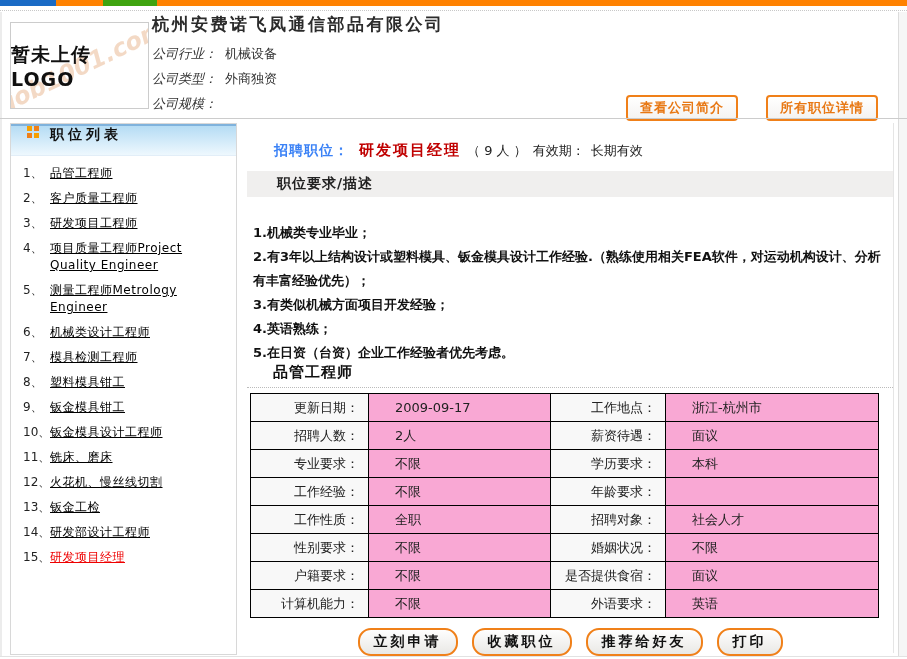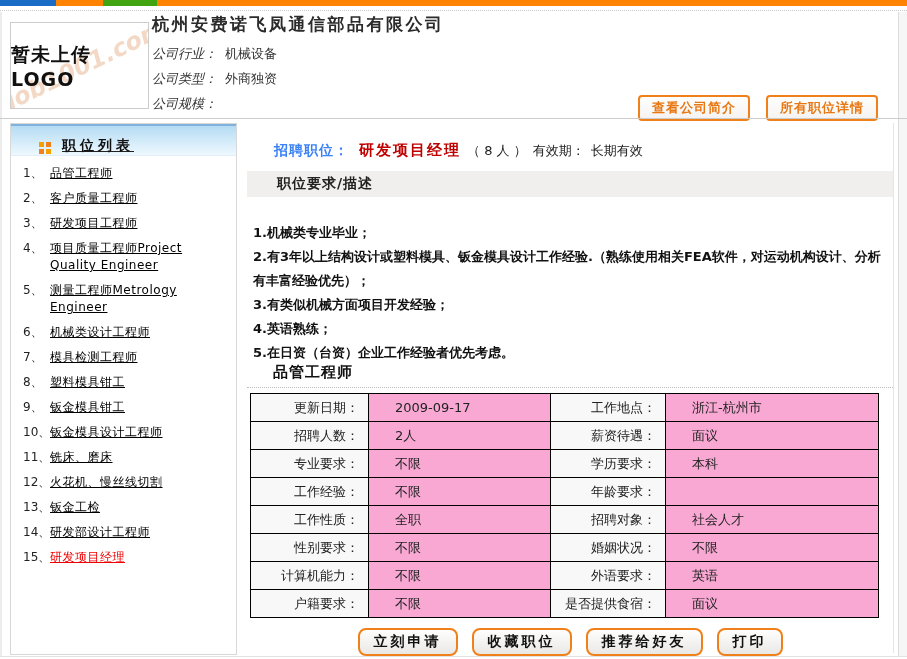--- a/index.html
+++ b/index.html
@@ -23,32 +23,32 @@
     border:1px solid #ccc; background:#fff; overflow:hidden; }
   .watermark { position:absolute; left:-14px; top:22px; width:200px; transform:rotate(-26deg);
     color:#e8b48c; opacity:.5; font-size:24px; font-weight:bold; font-style:italic; white-space:nowrap; }
   .logo-text { position:absolute; inset:0; display:flex; align-items:center; justify-content:center;
     font-size:19px; color:#101010; font-weight:600; letter-spacing:1px; }
   .company-name { position:absolute; left:152px; top:13px; font-size:17px; font-weight:bold;
     color:#2b2b2b; letter-spacing:2.5px; }
   .hfield { position:absolute; left:152px; font-size:13px; color:#333; }
   .hfield .flabel { margin-right:8px; color:#333;font-style:italic; }
   .hf0 { top:45px; } .hf1 { top:70px; } .hf2 { top:95px; }
-  .hbtns { position:absolute; top:95px; right:29px; display:flex; gap:16px;margin-left:30px; }
+  .hbtns { position:absolute; top:95px; right:29px; display:flex; gap:28px;margin-left:30px; }
   .obtn { height:22px; padding:0 12px; border:2px solid #f08019; border-radius:4px;
     background:linear-gradient(#ffffff,#f4f3f1); color:#e87814; font-size:13px; font-weight:bold;
     display:flex; align-items:center; letter-spacing:1px; cursor:pointer; white-space:nowrap; }
   .hr-full { position:absolute; top:118px; left:0; width:100%; border-top:1px solid #ccc; }
 
   
   .sidebar { position:absolute; left:10px; top:123px; width:227px; height:532px;
     border:1px solid #d8d8d8; background:#fff; box-sizing:border-box; }
   .side-head { height:29px; border-top:2px solid #7fb2dc;
-    background:linear-gradient(#b5dcf4,#eef8fe); display:flex; align-items:flex-end;
-    padding-left:28px; border-bottom:1px solid #e2eef8;text-decoration:underline; }
+    background:linear-gradient(#b5dcf4,#eef8fe); display:flex; align-items:flex-start;
+    padding-left:16px; border-bottom:1px solid #e2eef8; }
   .grid-icon { width:13px; height:13px; position:relative; margin-right:10px; flex:none; }
   .grid-icon::before { content:""; position:absolute; left:0; top:0; width:5px; height:5px;
     background:#f6a000; box-shadow:7px 0 0 #f08019, 0 7px 0 #f08019, 7px 7px 0 #f6a000; }
   .side-title { font-size:14px; font-weight:bold; letter-spacing:4px; color:#111; }
   .side-list { padding:9px 6px 0 10px; }
   .side-item { display:flex; margin-bottom:8px; font-size:12px; color:#000; line-height:17px; cursor:pointer; }
   .side-item .num { width:27px; flex:none; color:#222; padding-left:2px; }
   .side-item .jlabel { flex:1; letter-spacing:.5px;text-decoration:underline; }
   .side-item.active .jlabel { color:#ee0000; }
 
@@ -65,21 +65,21 @@
     font-size:14px; font-weight:bold; letter-spacing:1px; color:#222; }
   .desc { position:absolute; top:98px; left:6px; right:12px; font-size:13px; line-height:24px; color:#111;font-weight:bold; }
   .basic-title { position:absolute; top:240px; left:26px; font-size:15px; font-weight:bold;
     letter-spacing:1px; color:#111; }
   .dotline-basic { position:absolute; top:264px; left:0; width:100%; border-top:1px dotted #bbb; }
   .btable { position:absolute; top:270px; left:3px; width:628px; border-collapse:collapse; table-layout:fixed; }
   .btable td { border:1px solid #000000; height:25px; font-size:13px; color:#222; overflow:hidden; }
   .btable td.lab { background:#f8f8f8; text-align:right; padding-right:9px; }
   .btable td.val { background:#f9a8d4; text-align:left; padding-left:26px; }
   .actions { position:absolute; top:505px; left:0; width:100%; display:flex; justify-content:center; gap:14px; }
-  .abtn { height:24px; padding:0 14px; border:2px solid #f08019; border-radius:8px;
+  .abtn { height:24px; padding:0 14px; border:2px solid #f08019; border-radius:13px;
     background:linear-gradient(#fefefe,#e9e8e5); font-size:14px; font-weight:bold; letter-spacing:3px;
     color:#111; display:flex; align-items:center; cursor:pointer; white-space:nowrap; }
 </style>
 </head>
 <body>
 
 <div class="page">
 
   <div class="stripe-bar">
     <div class="stripe-blue"></div>
@@ -182,21 +182,21 @@
           <span class="jlabel">研发项目经理</span>
         </div>
     </div>
   </div>
 
   <div class="content-right-line"></div>
 
   <div class="main">
 
     <div class="job-head">
-      <span class="jh-prefix">招聘职位：</span><span class="jh-title">研发项目经理</span><span class="jh-count">（ 8 人 ）</span><span class="jh-vlabel">有效期：</span><span>长期有效</span>
+      <span class="jh-prefix">招聘职位：</span><span class="jh-title">研发项目经理</span><span class="jh-count">（ 9 人 ）</span><span class="jh-vlabel">有效期：</span><span>长期有效</span>
     </div>
 
     <div class="req-bar">
       <span>职位要求/描述</span>
     </div>
 
     <div class="desc">
       <div>1.机械类专业毕业；</div>
       <div>2.有3年以上结构设计或塑料模具、钣金模具设计工作经验.（熟练使用相关FEA软件，对运动机构设计、分析有丰富经验优先）；</div>
       <div>3.有类似机械方面项目开发经验；</div>
@@ -245,30 +245,30 @@
           <td class="lab">招聘对象：</td>
           <td class="val">社会人才</td>
         </tr>
         <tr>
           <td class="lab">性别要求：</td>
           <td class="val">不限</td>
           <td class="lab">婚姻状况：</td>
           <td class="val">不限</td>
         </tr>
         <tr>
+          <td class="lab">户籍要求：</td>
+          <td class="val">不限</td>
+          <td class="lab">是否提供食宿：</td>
+          <td class="val">面议</td>
+        </tr>
+        <tr>
           <td class="lab">计算机能力：</td>
           <td class="val">不限</td>
           <td class="lab">外语要求：</td>
           <td class="val">英语</td>
-        </tr>
-        <tr>
-          <td class="lab">户籍要求：</td>
-          <td class="val">不限</td>
-          <td class="lab">是否提供食宿：</td>
-          <td class="val">面议</td>
         </tr>
       </tbody>
     </table>
 
     <div class="actions">
       <div class="abtn">立刻申请</div>
       <div class="abtn">收藏职位</div>
       <div class="abtn">推荐给好友</div>
       <div class="abtn">打印</div>
     </div>

